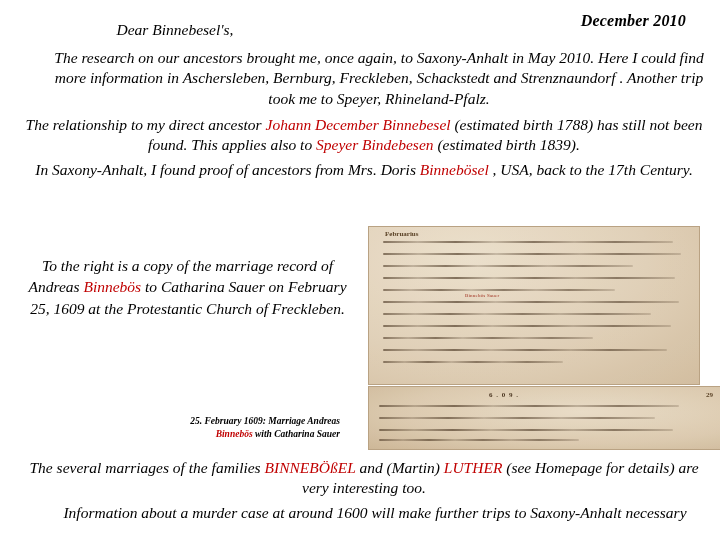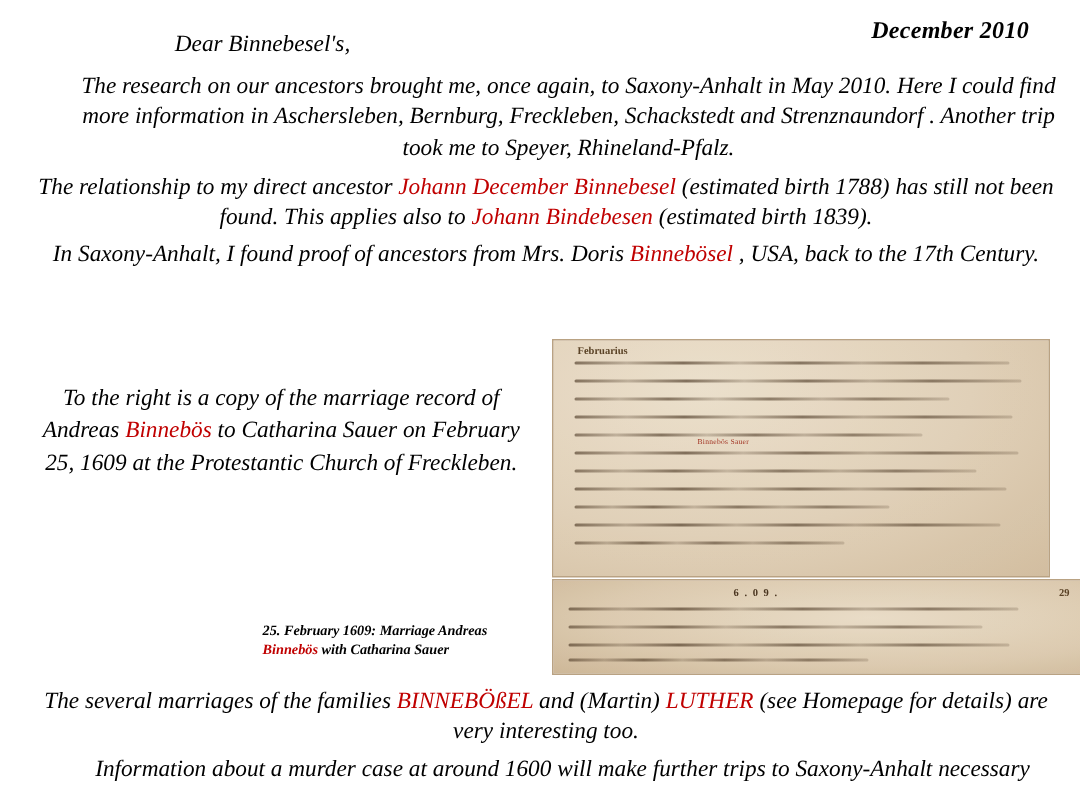--- a/index.html
+++ b/index.html
@@ -61,27 +61,27 @@
     width: 678px;
   }
   .p-toright {
     left: 25px;
     top: 255px;
     width: 325px;
     line-height: 1.38;
   }
   .caption {
     position: absolute;
-    left: 175px;
+    left: 160px;
     top: 415px;
     width: 180px;
     font-size: 9.5px;
     font-style: italic;
     font-weight: bold;
-    text-align: left;
+    text-align: right;
     line-height: 1.35;
   }
   .p-marriages {
     left: 25px;
     top: 458px;
     width: 678px;
   }
   .p-info {
     left: 30px;
     top: 503px;
@@ -160,21 +160,21 @@
 
   <div class="para p-greeting">
     <span>Dear Binnebesel's,</span>
   </div>
 
   <div class="para p-research">
     <span>The research on our ancestors brought me, once again, to Saxony-Anhalt in May 2010. Here I could find more information in Aschersleben, Bernburg, Freckleben, Schackstedt and Strenznaundorf . Another trip took me to Speyer, Rhineland-Pfalz.</span>
   </div>
 
   <div class="para p-relationship">
-    <span>The relationship to my direct ancestor </span><span class="red">Johann December Binnebesel</span><span> (estimated birth 1788) has still not been found. This applies also to </span><span class="red">Johann Bindebesen</span><span> (estimated birth 1839).</span>
+    <span>The relationship to my direct ancestor </span><span class="red">Johann December Binnebesel</span><span> (estimated birth 1788) has still not been found. This applies also to </span><span class="red">Speyer Bindebesen</span><span> (estimated birth 1839).</span>
   </div>
 
   <div class="para p-saxony">
     <span>In Saxony-Anhalt,  I found proof of  ancestors from Mrs. Doris </span><span class="red">Binnebösel</span><span> , USA, back to the 17th Century.</span>
   </div>
 
   <div class="para p-toright">
     <span>To the right is a copy of the marriage record of Andreas </span><span class="red">Binnebös</span><span> to Catharina Sauer on February 25, 1609 at the Protestantic Church of Freckleben.</span>
   </div>
 

